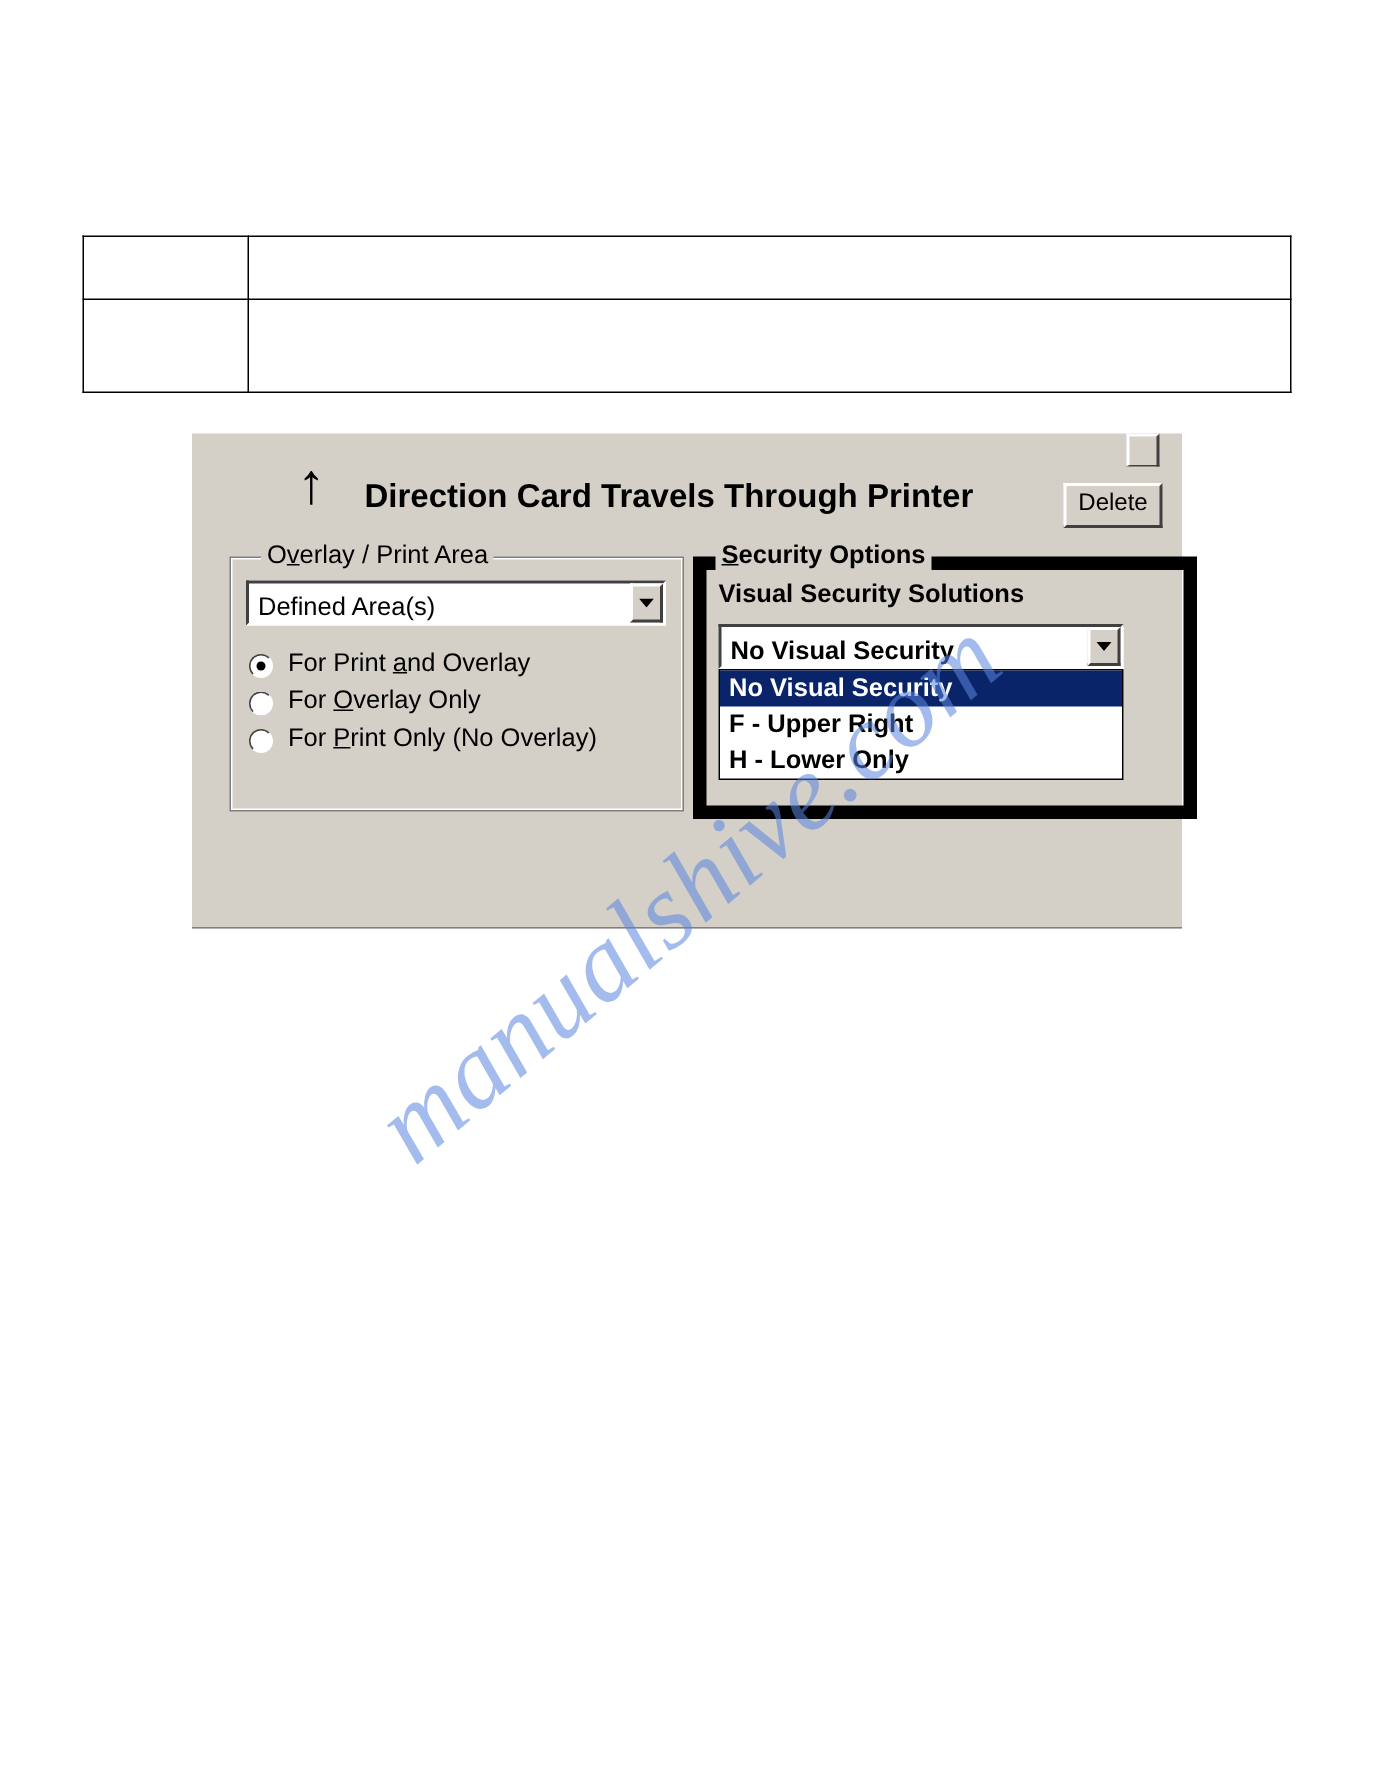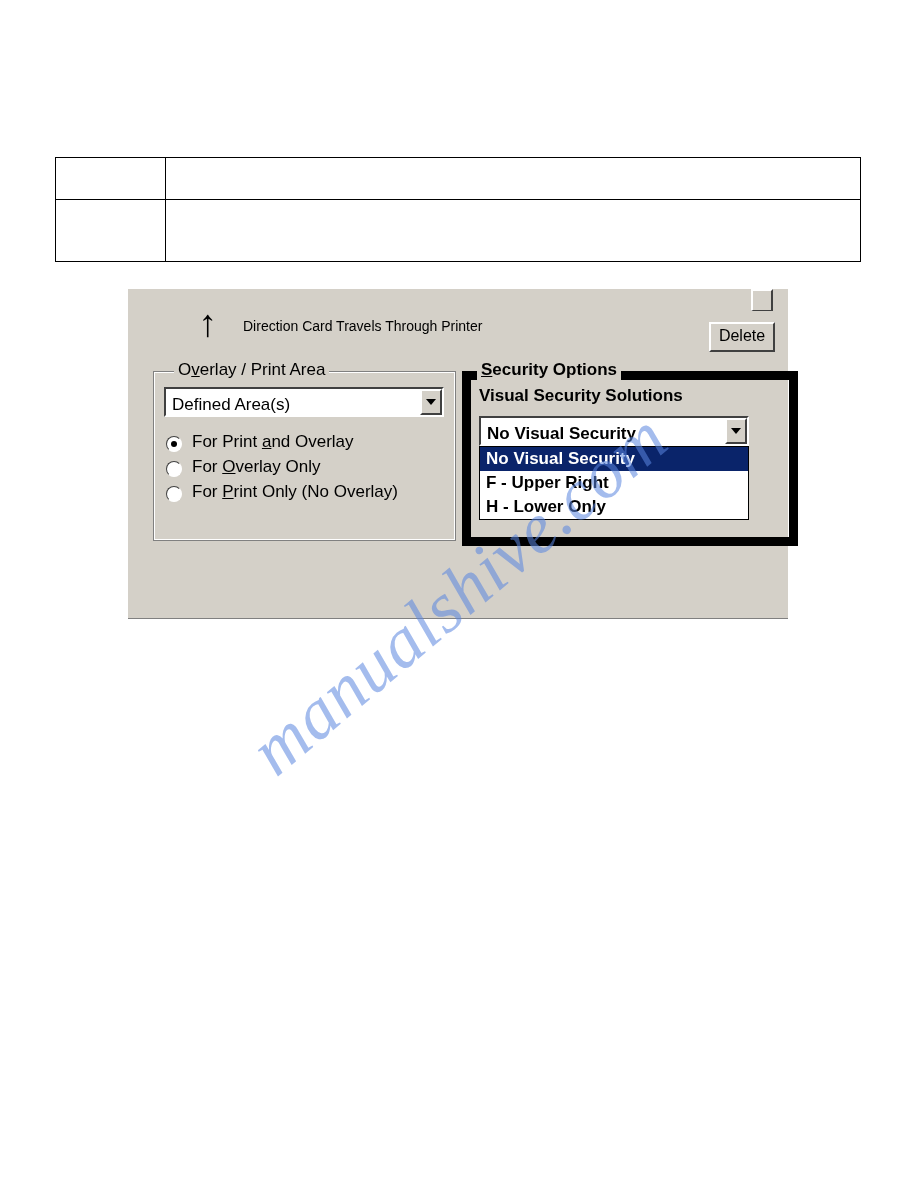--- a/index.html
+++ b/index.html
@@ -46,21 +46,22 @@
     left: 70px;
     top: 15px;
     font-size: 38px;
     font-weight: bold;
     line-height: 1;
   }
   .direction-text {
     position: absolute;
     left: 115px;
     top: 29px;
-    font-size: 14px;
+    font-size: 22px;
+    font-weight: bold;
   }
 
   .delete-btn {
     position: absolute;
     right: 13px;
     top: 33px;
     width: 66px;
     height: 30px;
     background: #d4d0c8;
     border-top: 2px solid #fff;

